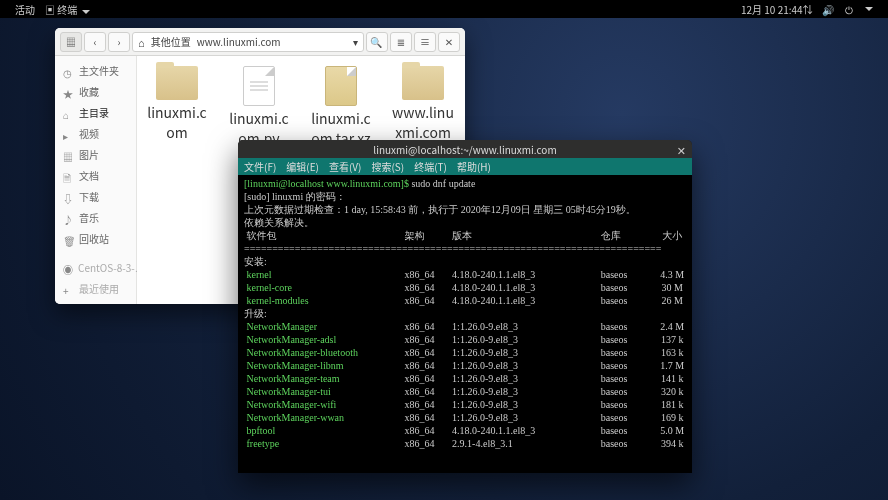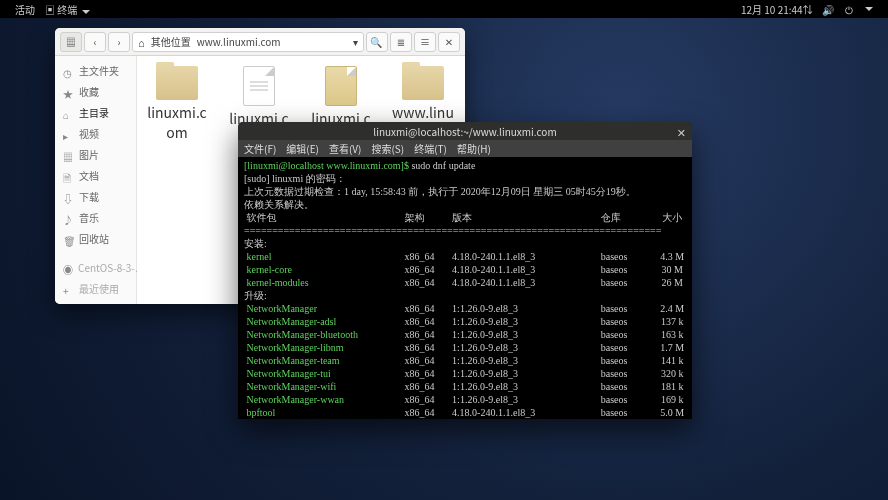--- a/index.html
+++ b/index.html
@@ -29,24 +29,24 @@
 .fm-main{flex:1;background:#fff;padding:10px 8px;display:flex;flex-wrap:wrap;align-content:flex-start;gap:6px 18px}
 .fitem{width:64px;display:flex;flex-direction:column;align-items:center;gap:2px;color:#333;font-size:14px;text-align:center;word-break:break-all}
 .folder-ic{width:42px;height:34px;background:linear-gradient(#e6d6a8,#d8c18a);border-radius:2px;position:relative}
 .folder-ic:before{content:"";position:absolute;top:-4px;left:0;width:18px;height:6px;background:#e6d6a8;border-radius:2px 2px 0 0}
 .file-ic{width:32px;height:40px;background:#fff;border:1px solid #ccc;border-radius:2px;position:relative}
 .file-ic:after{content:"";position:absolute;top:0;right:0;width:9px;height:9px;background:linear-gradient(135deg,#fff 48%,#ccc 52%)}
 .file-ic.py:before,.file-ic.sh:before{content:"";position:absolute;left:6px;right:6px;top:14px;height:2px;background:#ddd;box-shadow:0 4px #ddd,0 8px #ddd}
 .file-ic.sh .diamond{position:absolute;left:8px;top:10px;width:16px;height:16px;transform:rotate(45deg);background:linear-gradient(#b98ce0,#8a5fc0)}
 .file-ic.tar{background:linear-gradient(#e9d9a8,#dcc889);border-color:#c9b57a}
 
-.term{position:absolute;left:238px;top:104px;width:454px;height:297px;background:#1d1d1d;border-radius:5px 5px 0 0;box-shadow:0 12px 30px rgba(0,0,0,.6);display:flex;flex-direction:column;overflow:hidden}
+.term{position:absolute;left:238px;top:122px;width:454px;height:333px;background:#1d1d1d;border-radius:5px 5px 0 0;box-shadow:0 12px 30px rgba(0,0,0,.6);display:flex;flex-direction:column;overflow:hidden}
 .term-title{height:18px;background:#2e2e2d;color:#ddd;font-size:10px;display:flex;align-items:center;justify-content:center;position:relative}
 .term-close{position:absolute;right:6px;top:2px;color:#ccc;font-size:11px}
-.term-menu{height:17px;background:#404040;color:#ddd;font-size:10px;display:flex;align-items:center;gap:10px;padding:0 6px}
+.term-menu{height:17px;background:#0f766e;color:#ddd;font-size:10px;display:flex;align-items:center;gap:10px;padding:0 6px}
 .term-out{flex:1;background:#000;color:#ccc;font-family:Liberation Serif, serif;font-size:10px;line-height:13px;padding:2px 6px;white-space:pre;overflow:hidden}
 .gr{color:#5dd35d}
 .row{display:flex}
 .c-pkg{width:162px;overflow:hidden}
 .c-arch{width:48px}
 .c-ver{width:150px}
 .c-repo{width:58px}
 .c-size{width:28px;text-align:center}
 </style>
 </head>

